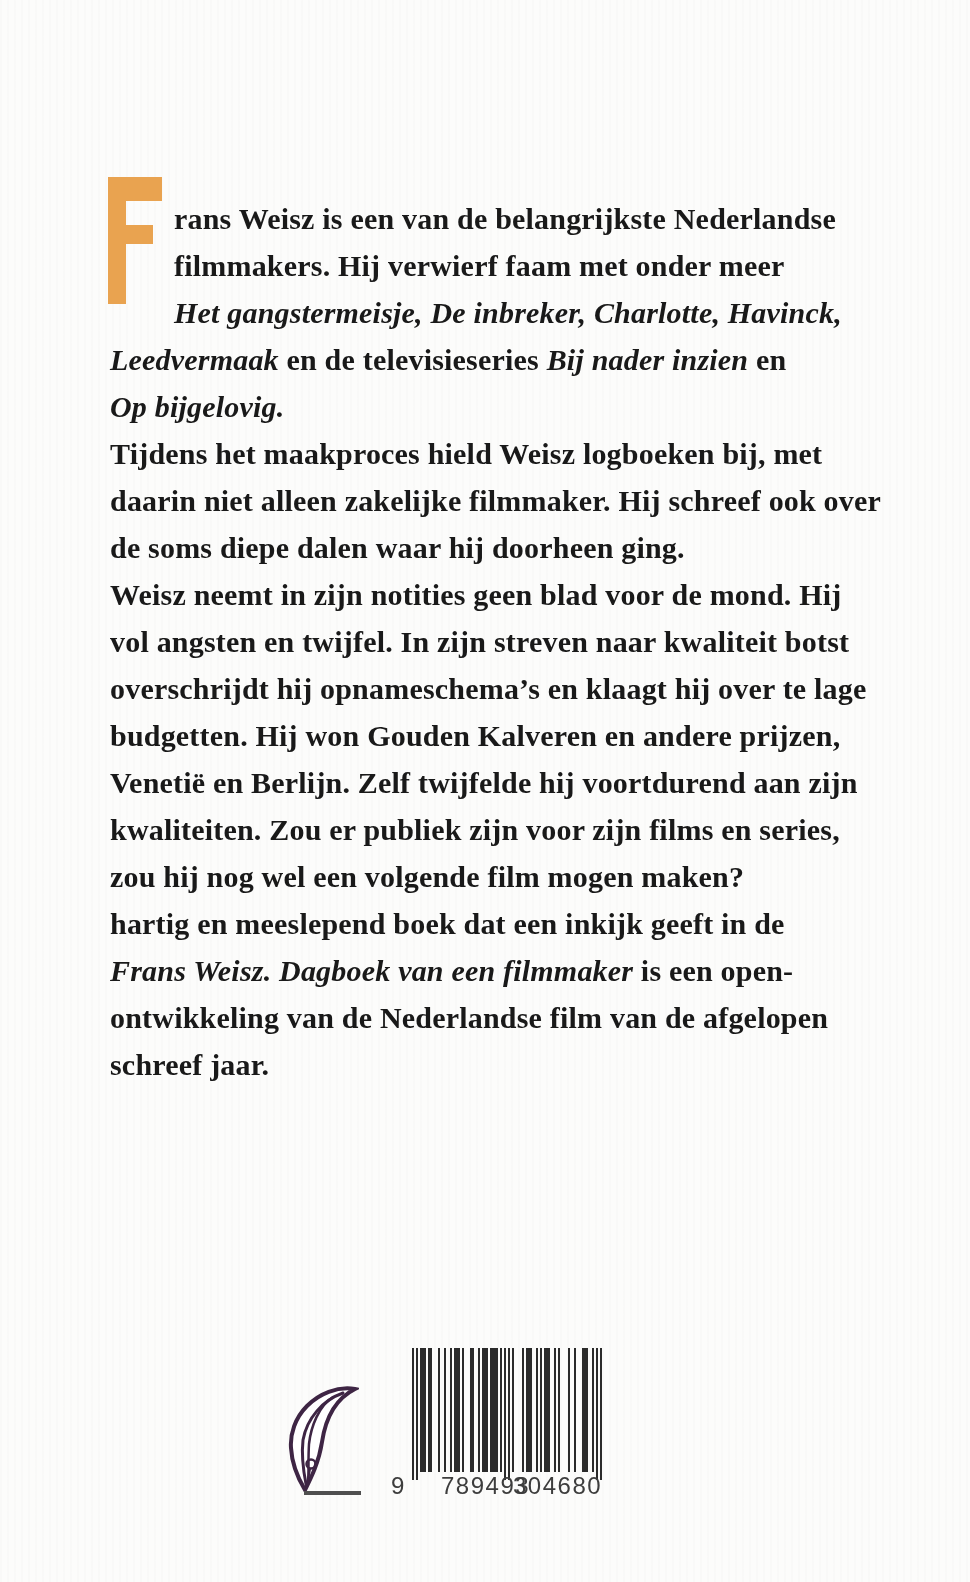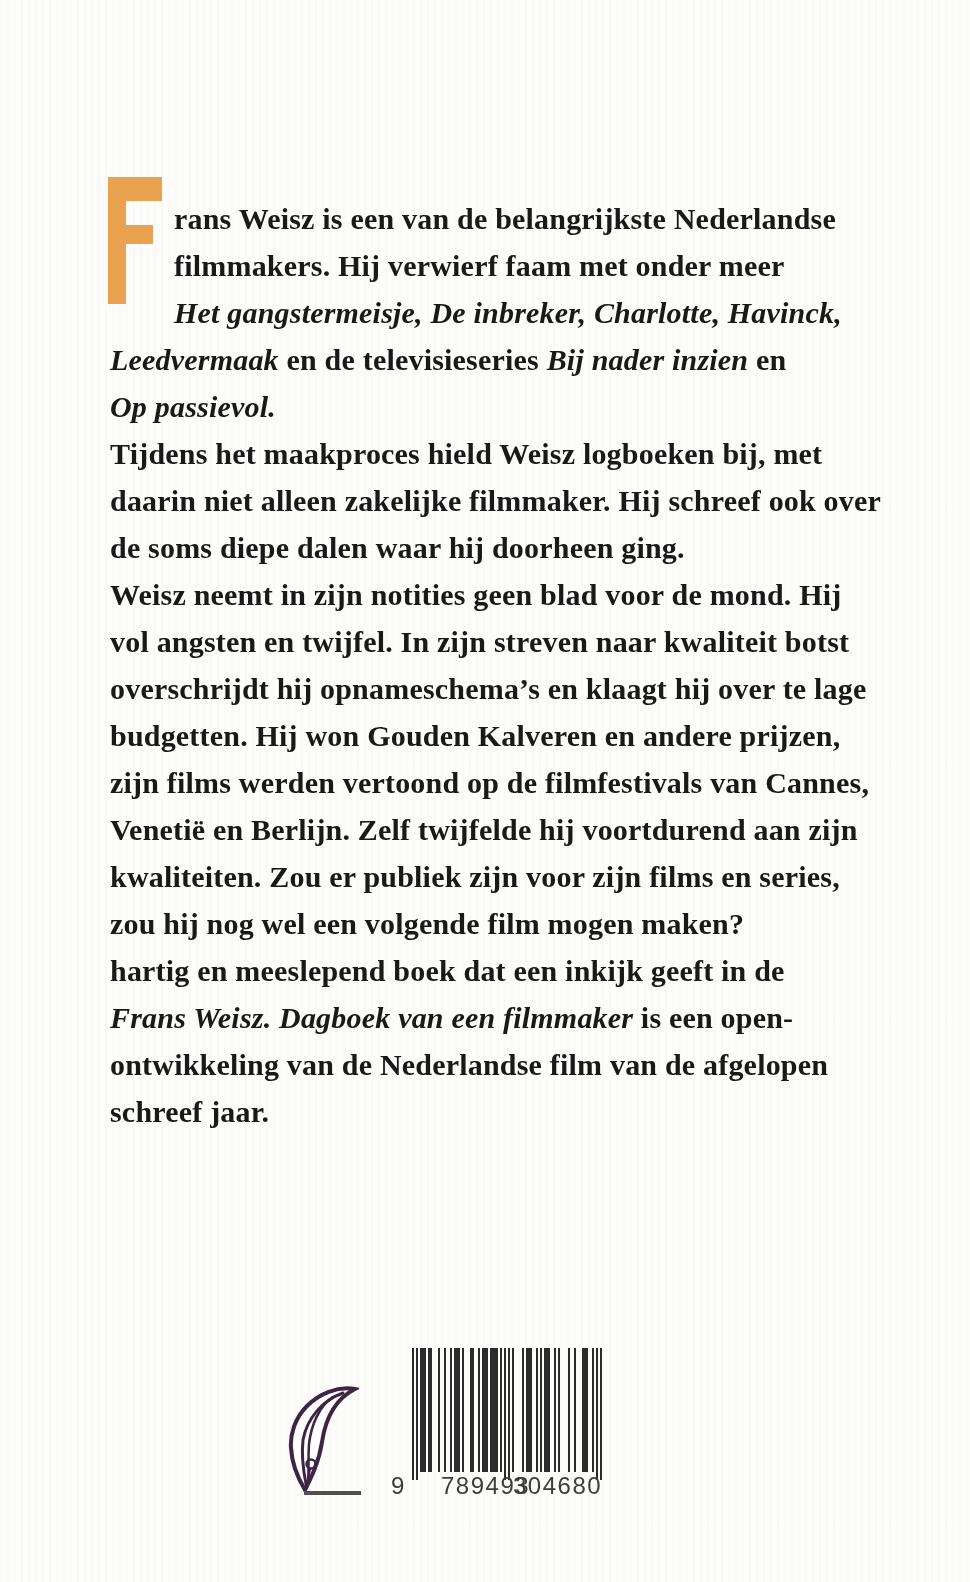--- a/index.html
+++ b/index.html
@@ -50,29 +50,28 @@
       <rect x="0" y="0" width="54" height="24" class="accent-fill" fill="#E9A350"></rect>
       <rect x="0" y="48" width="45" height="19" class="accent-fill" fill="#E9A350"></rect>
     </svg>
   </div>
 
   <div class="text-block">
       <div class="line indent"><span>rans Weisz is een van de belangrijkste Nederlandse</span></div>
       <div class="line indent"><span>filmmakers. Hij verwierf faam met onder meer</span></div>
       <div class="line indent"><i>Het gangstermeisje, De inbreker, Charlotte, Havinck,</i></div>
       <div class="line"><i>Leedvermaak</i><span> en de televisieseries </span><i>Bij nader inzien</i><span> en</span></div>
-      <div class="line"><i>Op passievol.</i></div>
+      <div class="line"><i>Op bijgelovig.</i></div>
       <div class="line"><span>Tijdens het maakproces hield Weisz logboeken bij, met</span></div>
       <div class="line"><span>daarin niet alleen zakelijke filmmaker. Hij schreef ook over</span></div>
       <div class="line"><span>de soms diepe dalen waar hij doorheen ging.</span></div>
       <div class="line"><span>Weisz neemt in zijn notities geen blad voor de mond. Hij</span></div>
       <div class="line"><span>vol angsten en twijfel. In zijn streven naar kwaliteit botst</span></div>
       <div class="line"><span>overschrijdt hij opnameschema’s en klaagt hij over te lage</span></div>
       <div class="line"><span>budgetten. Hij won Gouden Kalveren en andere prijzen,</span></div>
-      <div class="line"><span>zijn films werden vertoond op de filmfestivals van Cannes,</span></div>
       <div class="line"><span>Venetië en Berlijn. Zelf twijfelde hij voortdurend aan zijn</span></div>
       <div class="line"><span>kwaliteiten. Zou er publiek zijn voor zijn films en series,</span></div>
       <div class="line"><span>zou hij nog wel een volgende film mogen maken?</span></div>
       <div class="line"><span>hartig en meeslepend boek dat een inkijk geeft in de</span></div>
       <div class="line"><i>Frans Weisz. Dagboek van een filmmaker</i><span> is een open-</span></div>
       <div class="line"><span>ontwikkeling van de Nederlandse film van de afgelopen</span></div>
       <div class="line"><span>schreef jaar.</span></div>
     </div>
 
   <div class="logo">

